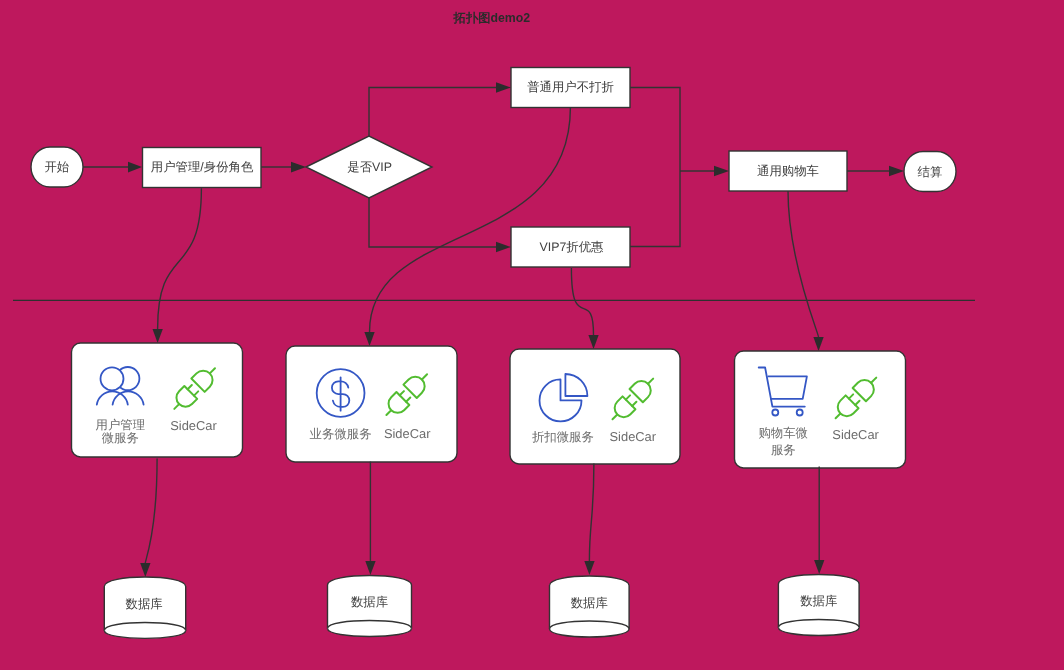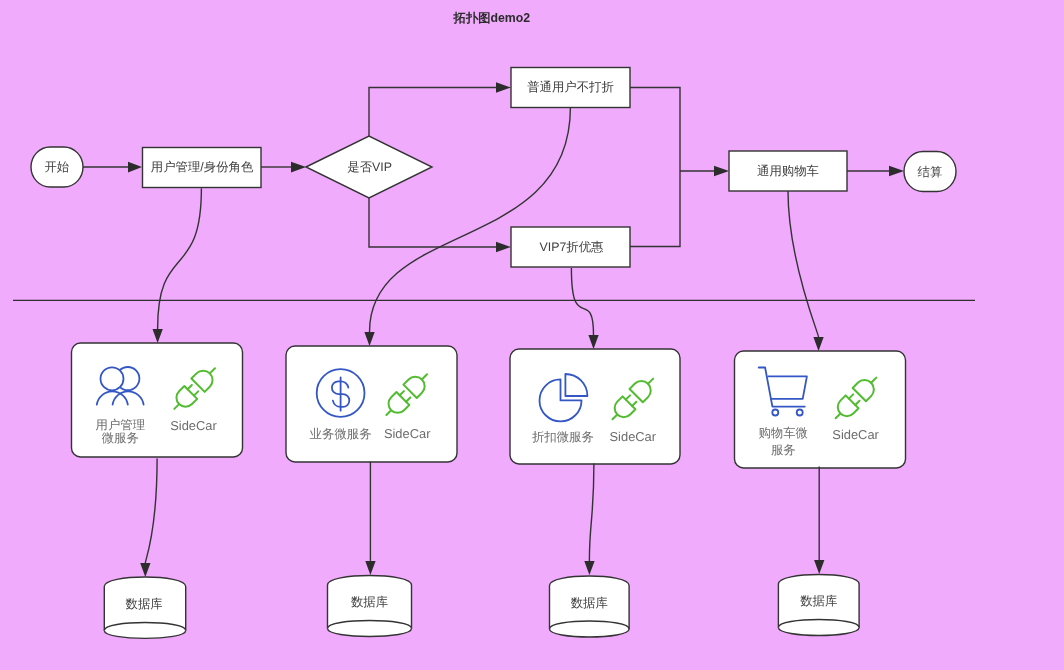--- a/index.html
+++ b/index.html
@@ -1,21 +1,21 @@
 <!DOCTYPE html>
 <html><head>
 <meta charset="utf-8">
 <title>topology diagram</title>
 <style>
   html,body{margin:0;padding:0;background:#ffffff;}
   text{-webkit-font-smoothing:antialiased;}
   #canvas{will-change:transform;}
   body{width:1064px;height:670px;overflow:hidden;
        font-family:"Liberation Sans",sans-serif;}
-  #stage{position:relative;width:1064px;height:670px;background:#f0abfc;}
+  #stage{position:relative;width:1064px;height:670px;background:#be185d;}
   svg#canvas{display:block;position:absolute;left:0;top:0;}
   .shape{fill:#ffffff;stroke:#333333;stroke-width:1.4;}
   .svcbox{fill:#ffffff;stroke:#333333;stroke-width:1.4;}
   .edge{fill:none;stroke:#333333;stroke-width:1.4;stroke-linecap:butt;}
   .head{fill:#2c2c2c;stroke:none;}
   .sep{stroke:#2f2f2f;stroke-width:1.35;}
   .nodetext{font-family:"Liberation Sans",sans-serif;font-size:12.4px;text-rendering:geometricPrecision;
             fill:#404040;text-anchor:middle;}
   .svctext{font-family:"Liberation Sans",sans-serif;font-size:12.9px;text-rendering:geometricPrecision;
            fill:#6d6d6d;text-anchor:middle;}

